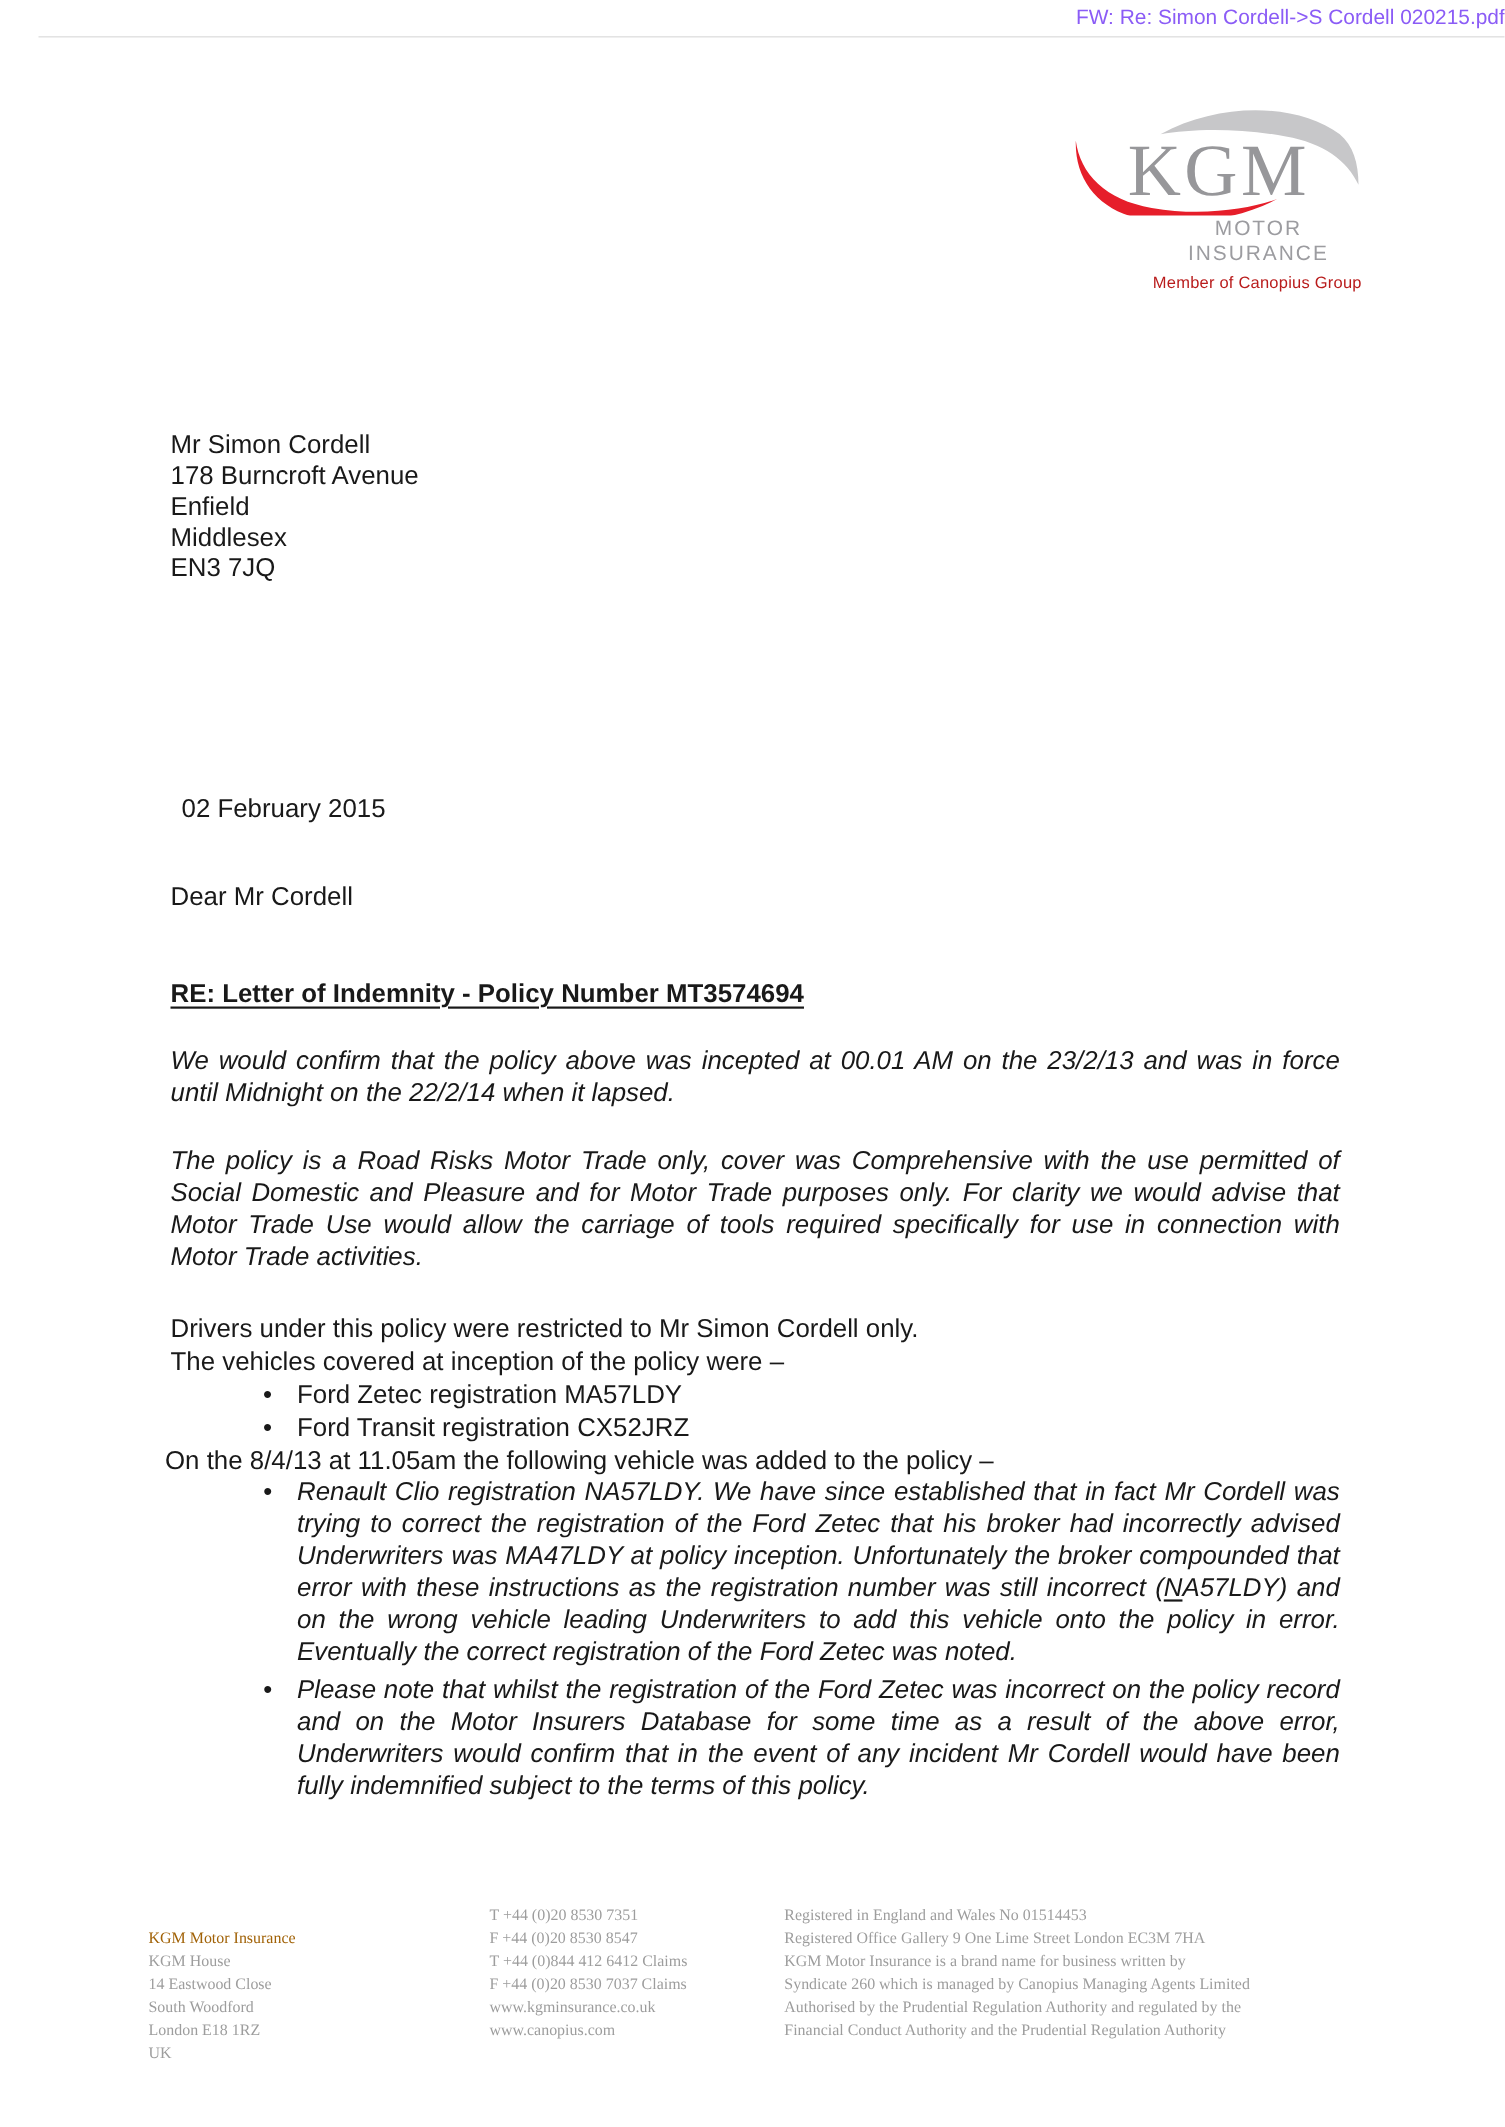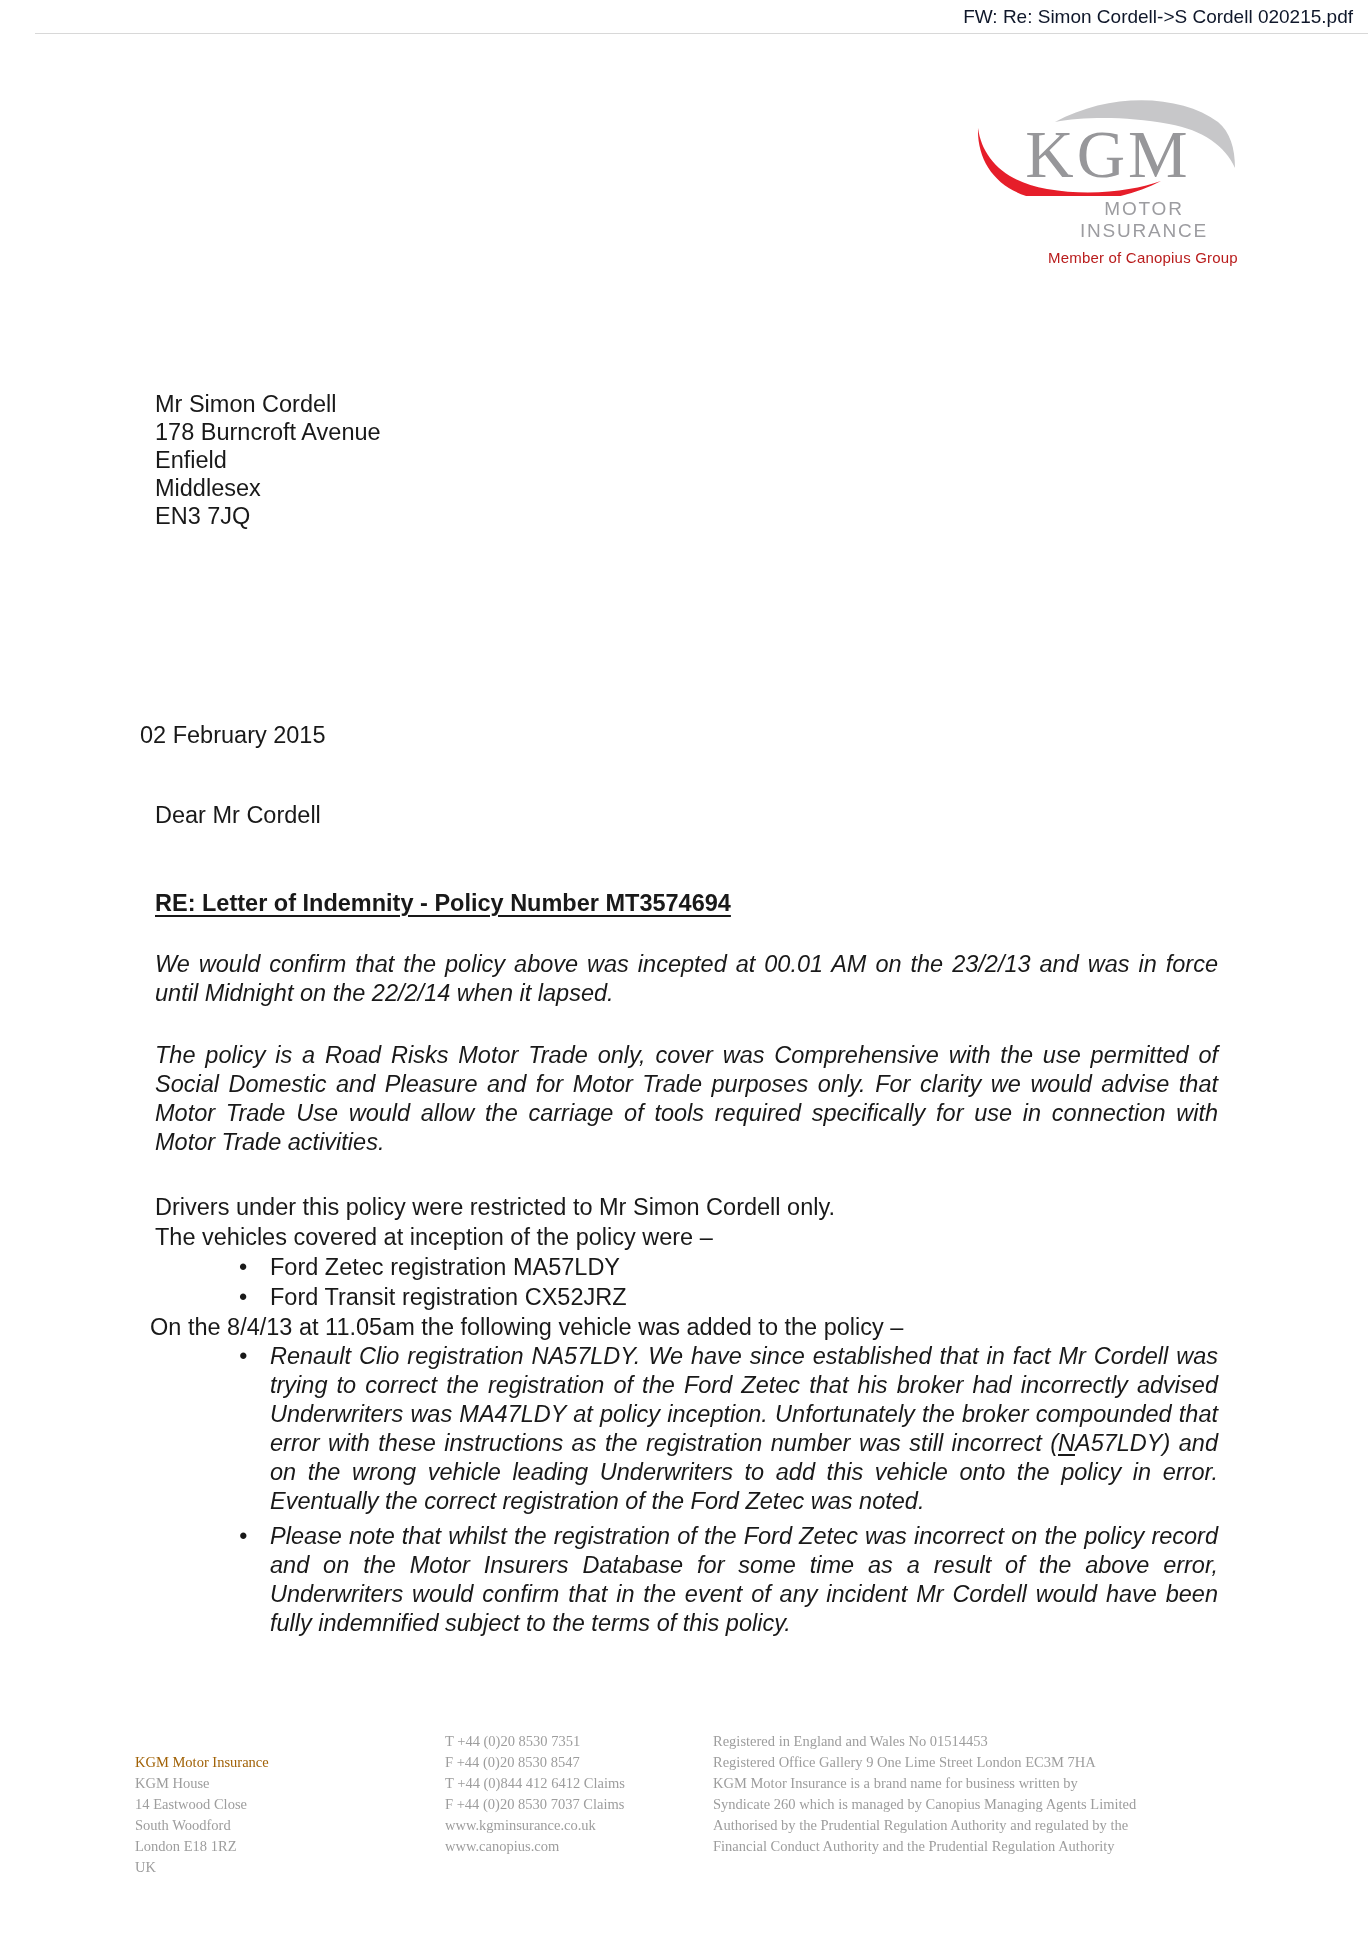--- a/index.html
+++ b/index.html
@@ -7,43 +7,43 @@
   .page {
     position:relative;
     width:1368px; height:1934px;
     background:#ffffff;
     font-family:"Liberation Sans", sans-serif;
     color:#191919;
     overflow:hidden;
   }
   
   .doc-header {
-    position:absolute; top:6px; right:15px;
-    font-size:19px; color:#0f172a;
+    position:absolute; top:6px; right:0;
+    font-size:19px; color:#8b5cf6;
   }
   .header-rule {
     position:absolute; top:33px; left:35px; right:0;
     border-top:1px solid #d8d8d8;
   }
   
   .logo { position:absolute; left:975px; top:96px; width:266px; }
   .logo svg { display:block; }
   .logo-tagline {
     margin:2px 0 0 72px;
     font-size:19px; letter-spacing:1.8px;
     color:#9c9ca0; font-weight:400;text-align:center;
   }
   .logo-membership {
     margin:7px 0 0 73px;
     font-size:15px; letter-spacing:0.2px;
     color:#b91c1c;
   }
   
   .recipient { position:absolute; left:155px; top:390px; font-size:23.5px; line-height:28px; }
-  .date       { position:absolute; left:140px; top:722px; font-size:23.5px; }
+  .date       { position:absolute; left:165px; top:722px; font-size:23.5px; }
   .salutation { position:absolute; left:155px; top:802px; font-size:23.5px; }
   .subject {
     position:absolute; left:155px; top:890px;
     font-size:23.5px; font-weight:bold;
     text-decoration:underline; text-decoration-thickness:2px; text-underline-offset:4px;
   }
   .body-flow {
     position:absolute; left:155px; top:950px; width:1063px;
     font-size:23.5px; line-height:29px;
   }

